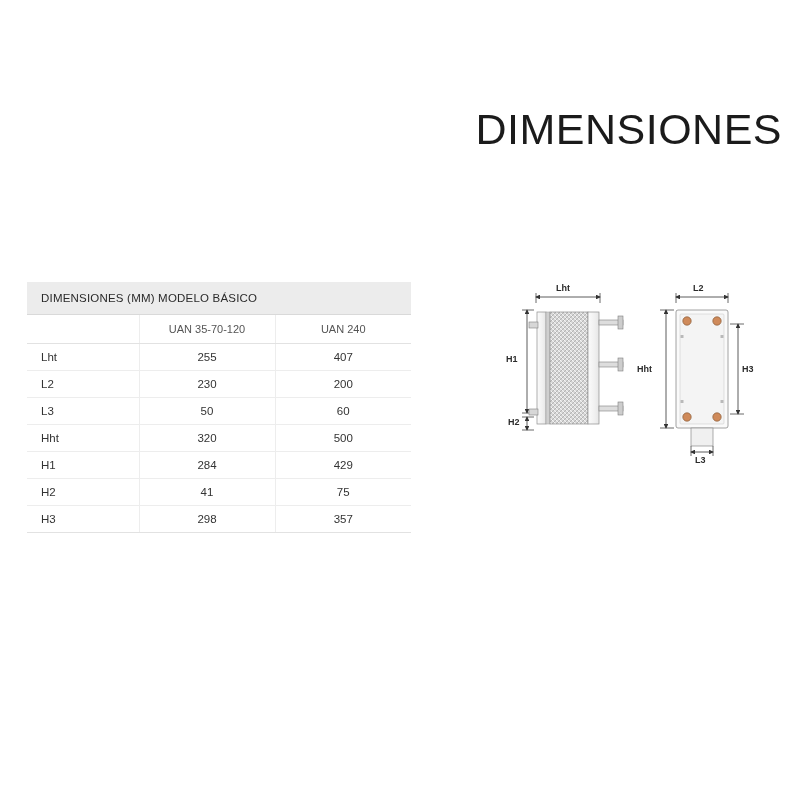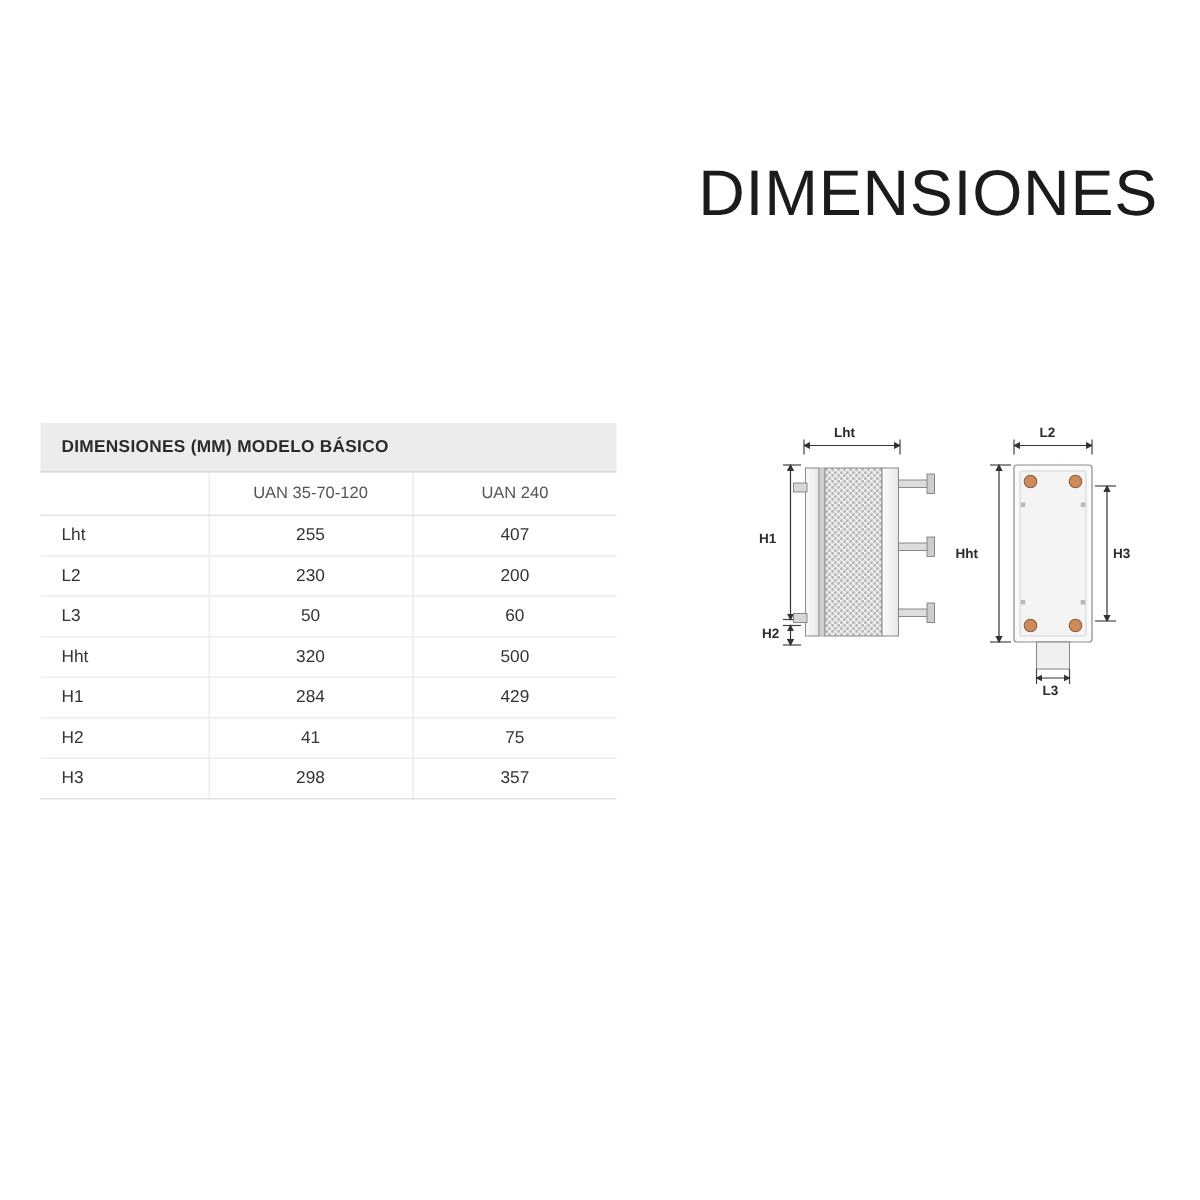--- a/index.html
+++ b/index.html
@@ -13,42 +13,42 @@
     position: relative;
     font-family: "Liberation Sans", sans-serif;
     color: #222;
     overflow: hidden;
   }
 
   
   #page-title {
     position: absolute;
     top: 108px;
-    right: 28px;
+    right: 18px;
     font-size: 43px;
     letter-spacing: 0.5px;
     font-weight: 400;
     color: #1b1b1b;
     font-family: "Liberation Sans", sans-serif;
     line-height: 1;
     white-space: nowrap;
   }
 
   
   #dim-table {
     position: absolute;
     left: 27px;
     top: 282px;
     width: 384px;
     border-collapse: collapse;
     font-size: 11.5px;
   }
   #dim-table .tbl-title-row td {
     background: #ececec;
-    font-weight: bold;
+    font-weight: normal;
     font-size: 11.5px;
     color: #2a2a2a;
     padding: 10px 0 10px 14px;
     letter-spacing: 0.2px;
     border-bottom: 1px solid #d9d9d9;
   }
   #dim-table thead.col-head th {
     font-weight: normal;
     color: #555;
     font-size: 11px;

